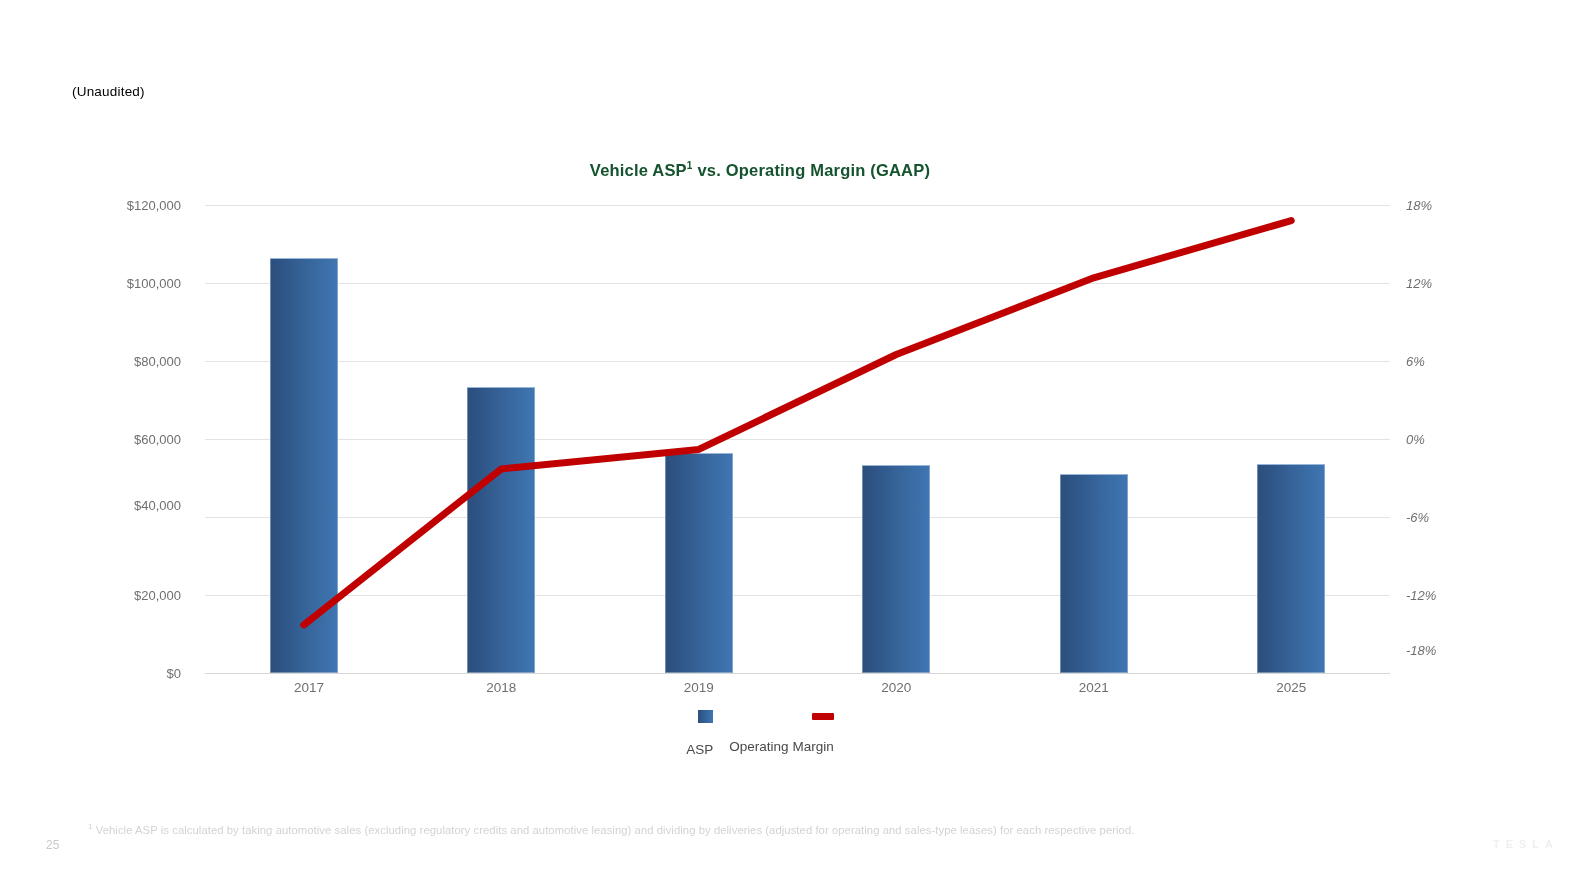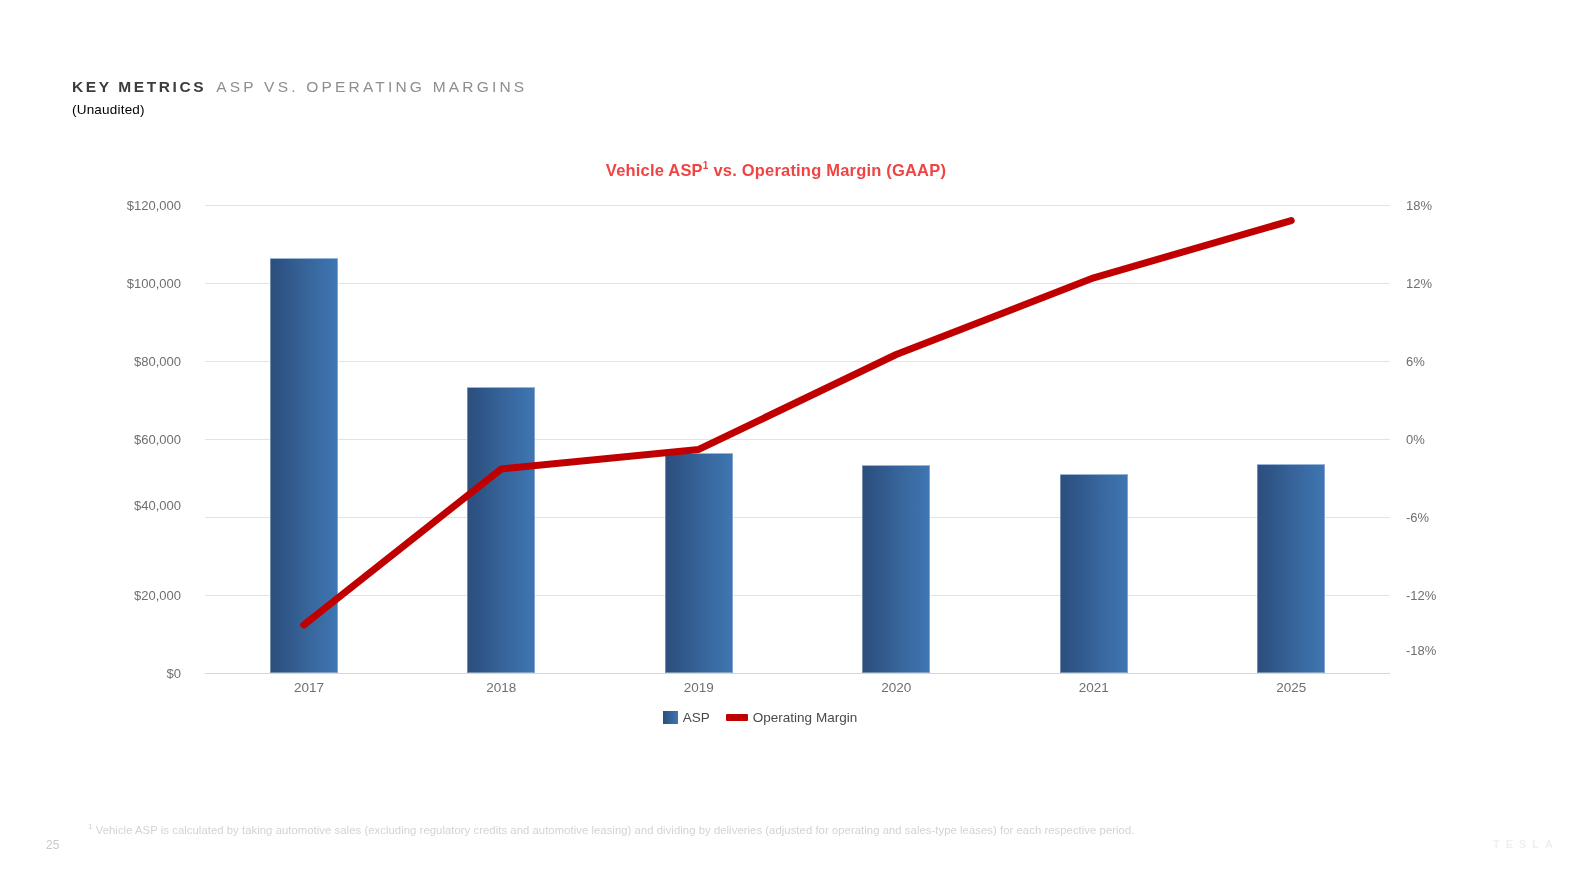--- a/index.html
+++ b/index.html
@@ -10,77 +10,74 @@
   }
   
   .header{position:absolute;left:72px;top:78px;}
   .kicker{font-size:15.5px;letter-spacing:2.6px;color:#3c3c3c;font-weight:700;white-space:nowrap;}
   .kicker .sub{font-weight:400;color:#8e8e8e;letter-spacing:3.2px;margin-left:10px;}
   .unaudited{font-size:13.5px;color:#000000;margin-top:6px;letter-spacing:.2px;}
 
   
   .chart-area{position:absolute;left:0;top:150px;width:1583px;height:600px;}
   .chart-title{
-    position:absolute;left:16px;top:10px;width:1520px;text-align:center;
-    font-size:16.5px;font-weight:700;color:#ef4444;letter-spacing:.2px;
+    position:absolute;left:0;top:10px;width:1520px;text-align:center;
+    font-size:16.5px;font-weight:700;color:#14532d;letter-spacing:.2px;
   }
   .chart-title sup{font-size:10px;}
 
   
   .plot{position:absolute;left:205px;top:55px;width:1185px;height:468px;}
   .gridline{position:absolute;left:0;width:100%;height:1px;background:#e3e3e3;}
   .gridline.base{background:#d8d8d8;}
 
   .ylabels-left{position:absolute;left:0;top:55px;width:195px;height:468px;}
   .ylabels-right{position:absolute;left:1396px;top:55px;width:120px;height:468px;}
   .ytick{position:absolute;font-size:13px;color:#6f6f6f;white-space:nowrap;line-height:1;}
   .ylabels-left .ytick{right:14px;text-align:right;transform:translateY(-50%);}
-  .ylabels-right .ytick{left:10px;text-align:left;transform:translateY(-50%);}
+  .ylabels-right .ytick{left:10px;text-align:left;transform:translateY(-50%);font-style:italic;}
 
   .bars{position:absolute;left:0;top:0;width:100%;height:100%;}
   .bar{
     position:absolute;bottom:0;
     background:linear-gradient(90deg,#2b4f7d 0%,#2f5688 22%,#37659b 55%,#3f76b2 100%);
     box-shadow:0 0 0 1px rgba(255,255,255,.35) inset;
   }
   .bar-cap{position:absolute;left:0;right:0;top:0;height:1px;background:#97b6d8;}
 
   .lineLayer{position:absolute;left:0;top:0;width:100%;height:100%;overflow:visible;}
 
   .xlabels{position:absolute;left:205px;top:530px;width:1185px;height:30px;}
   .xtick{position:absolute;top:0;font-size:13.5px;color:#6f6f6f;transform:translateX(-50%);}
 
   .legend{
     position:absolute;left:0;top:560px;width:1520px;
     display:flex;justify-content:center;align-items:center;gap:16px;
     font-size:13.5px;color:#4a4a4a;
   }
-  .legend-item{display:flex;align-items:center;gap:5px;}
+  .legend-item{display:flex;align-items:flex-end;gap:19px;flex-direction:column;}
   .swatch-bar{width:15px;height:13px;background:linear-gradient(90deg,#2b4f7d,#3f76b2);display:inline-block;}
   .swatch-line{width:22px;height:7px;background:#c00000;border-radius:1px;display:inline-block;}
 
   
   .footnote{
     position:absolute;left:88px;top:822px;width:1300px;
     font-size:11.3px;color:#d3d3d3;letter-spacing:.05px;white-space:nowrap;
   }
   .footnote sup{font-size:8px;}
   .pageno{position:absolute;left:46px;top:838px;font-size:12px;color:#c9c9c9;}
   .wordmark{
     position:absolute;right:24px;top:838px;font-size:11px;color:#f0f0f0;
     letter-spacing:6px;font-weight:700;
   }
 </style>
 </head>
 <body>
 
 <div class="header">
-  <div class="kicker">
-    <span>KEY METRICS</span><span class="sub">ASP VS. OPERATING MARGINS</span>
-  </div>
   <div class="unaudited">(Unaudited)</div>
 </div>
 
 <div class="chart-area">
 
   <div class="chart-title">
     <span>Vehicle ASP</span><sup>1</sup><span> vs. Operating Margin (GAAP)</span>
   </div>
 
   <div class="ylabels-left">

